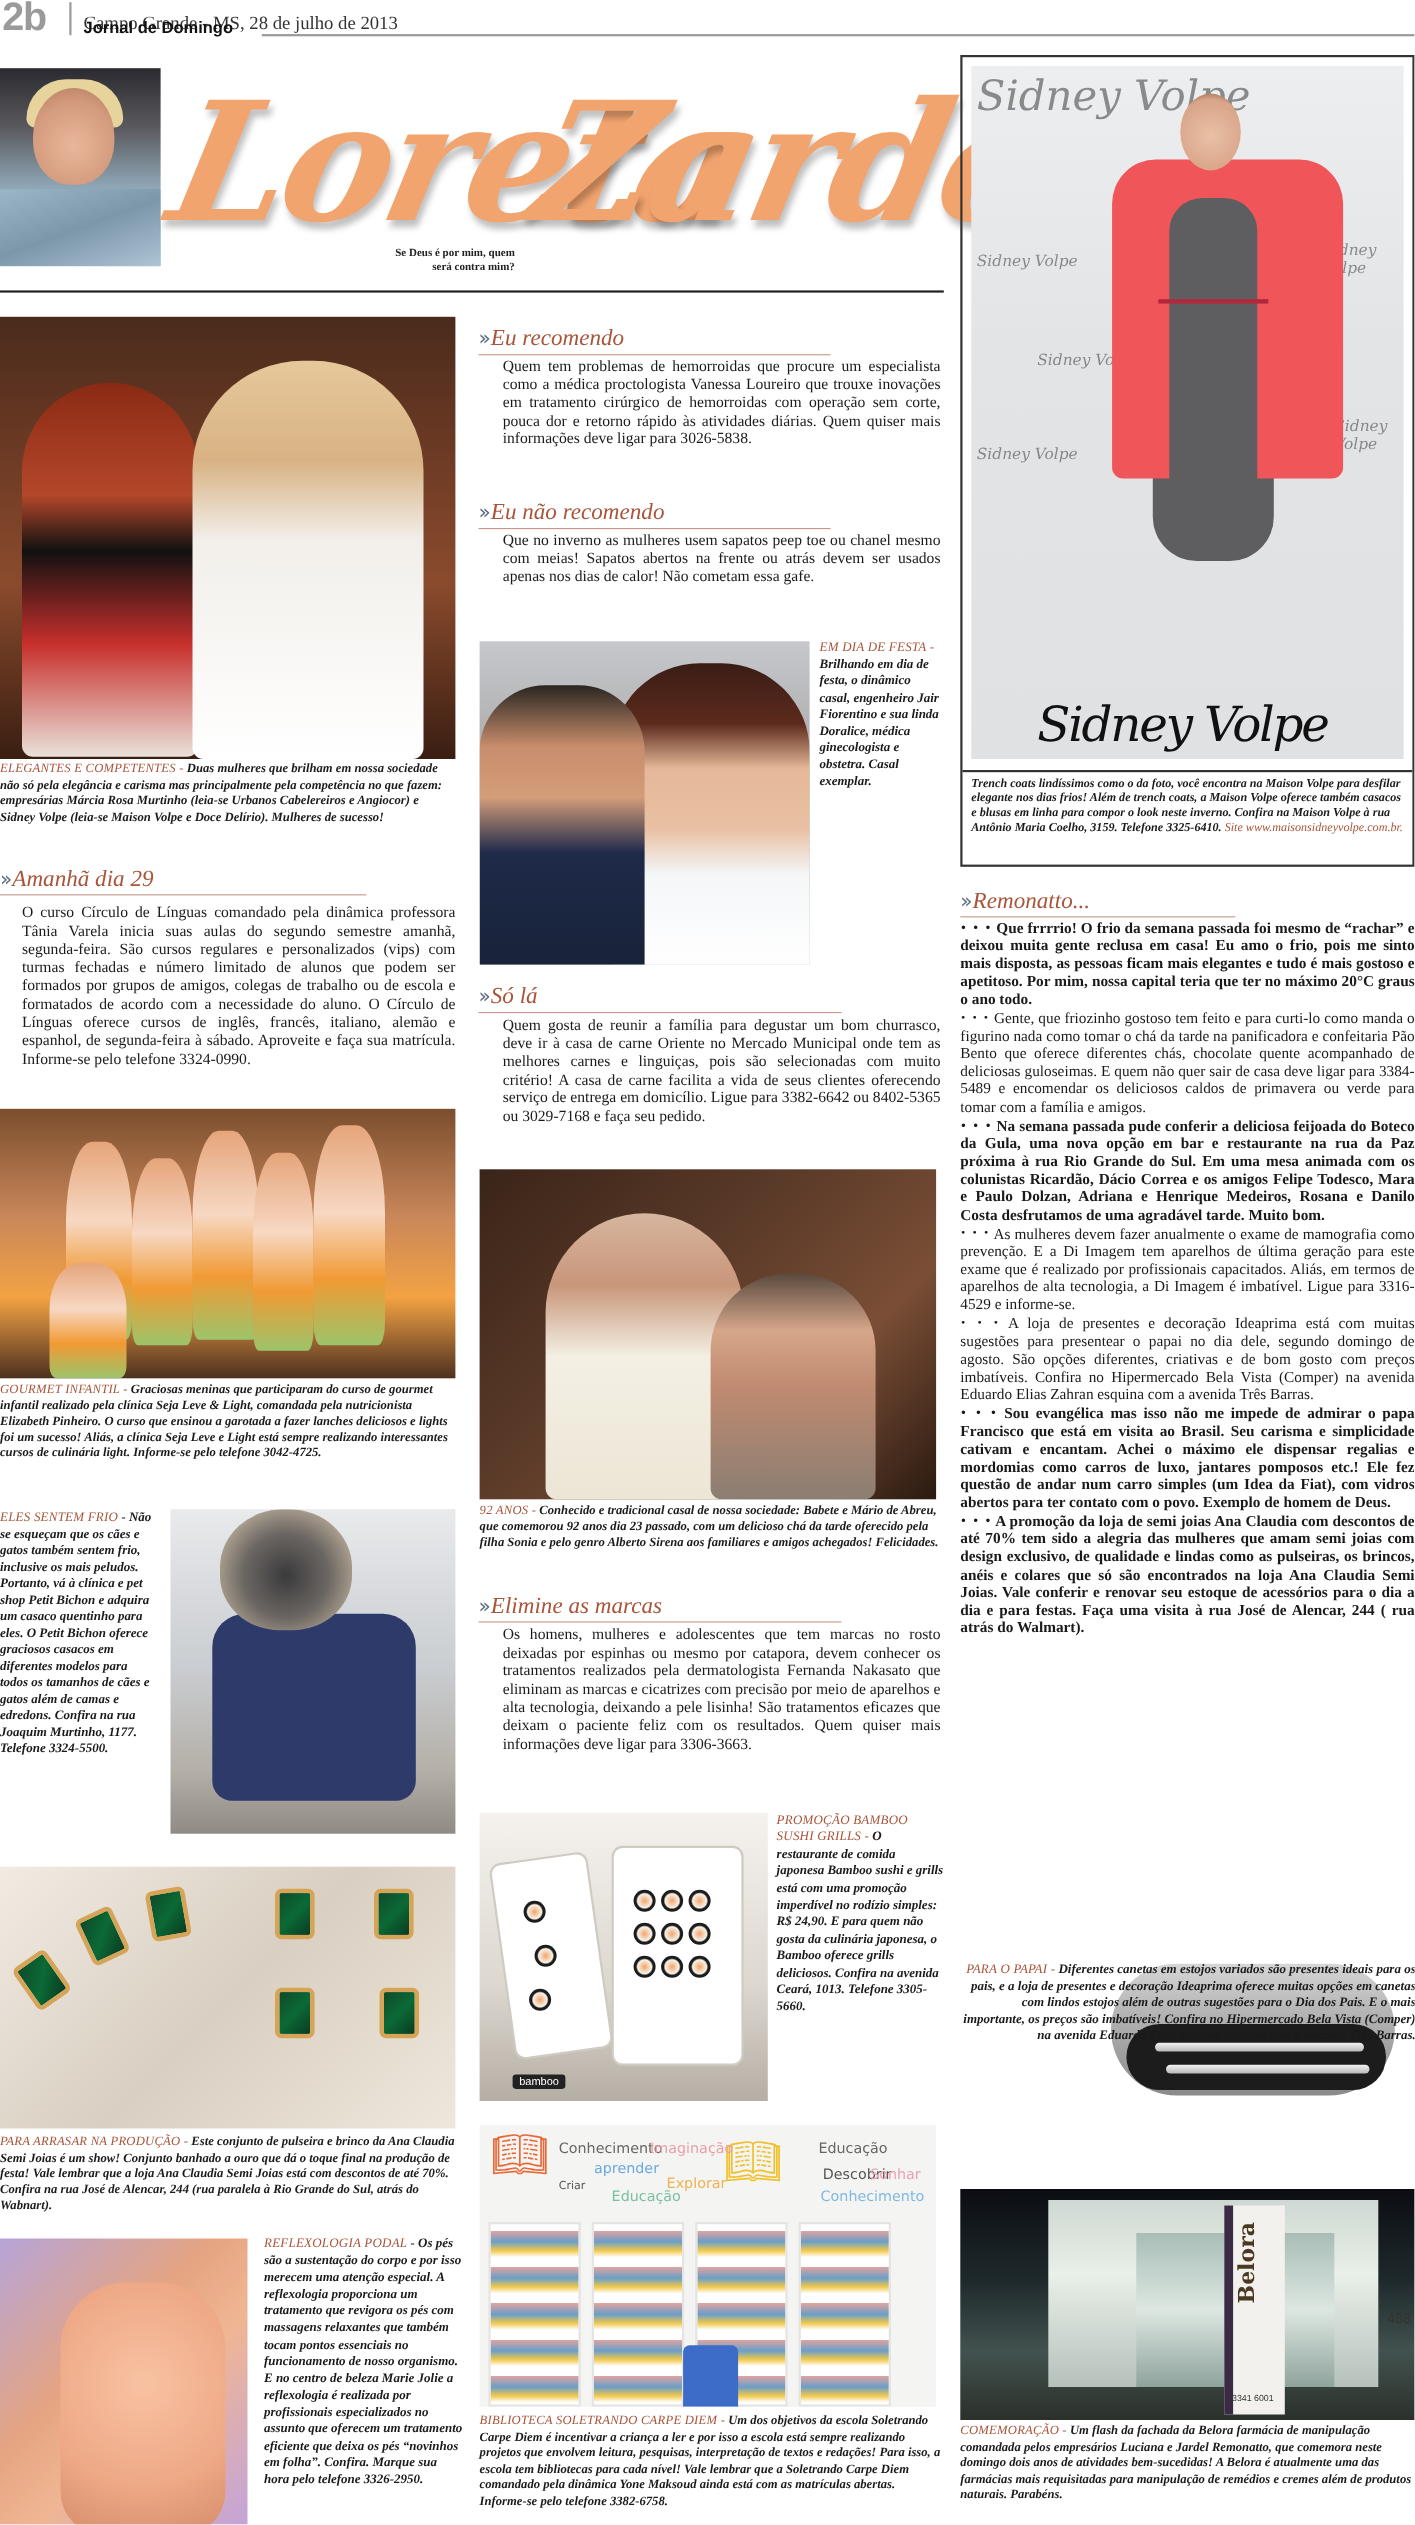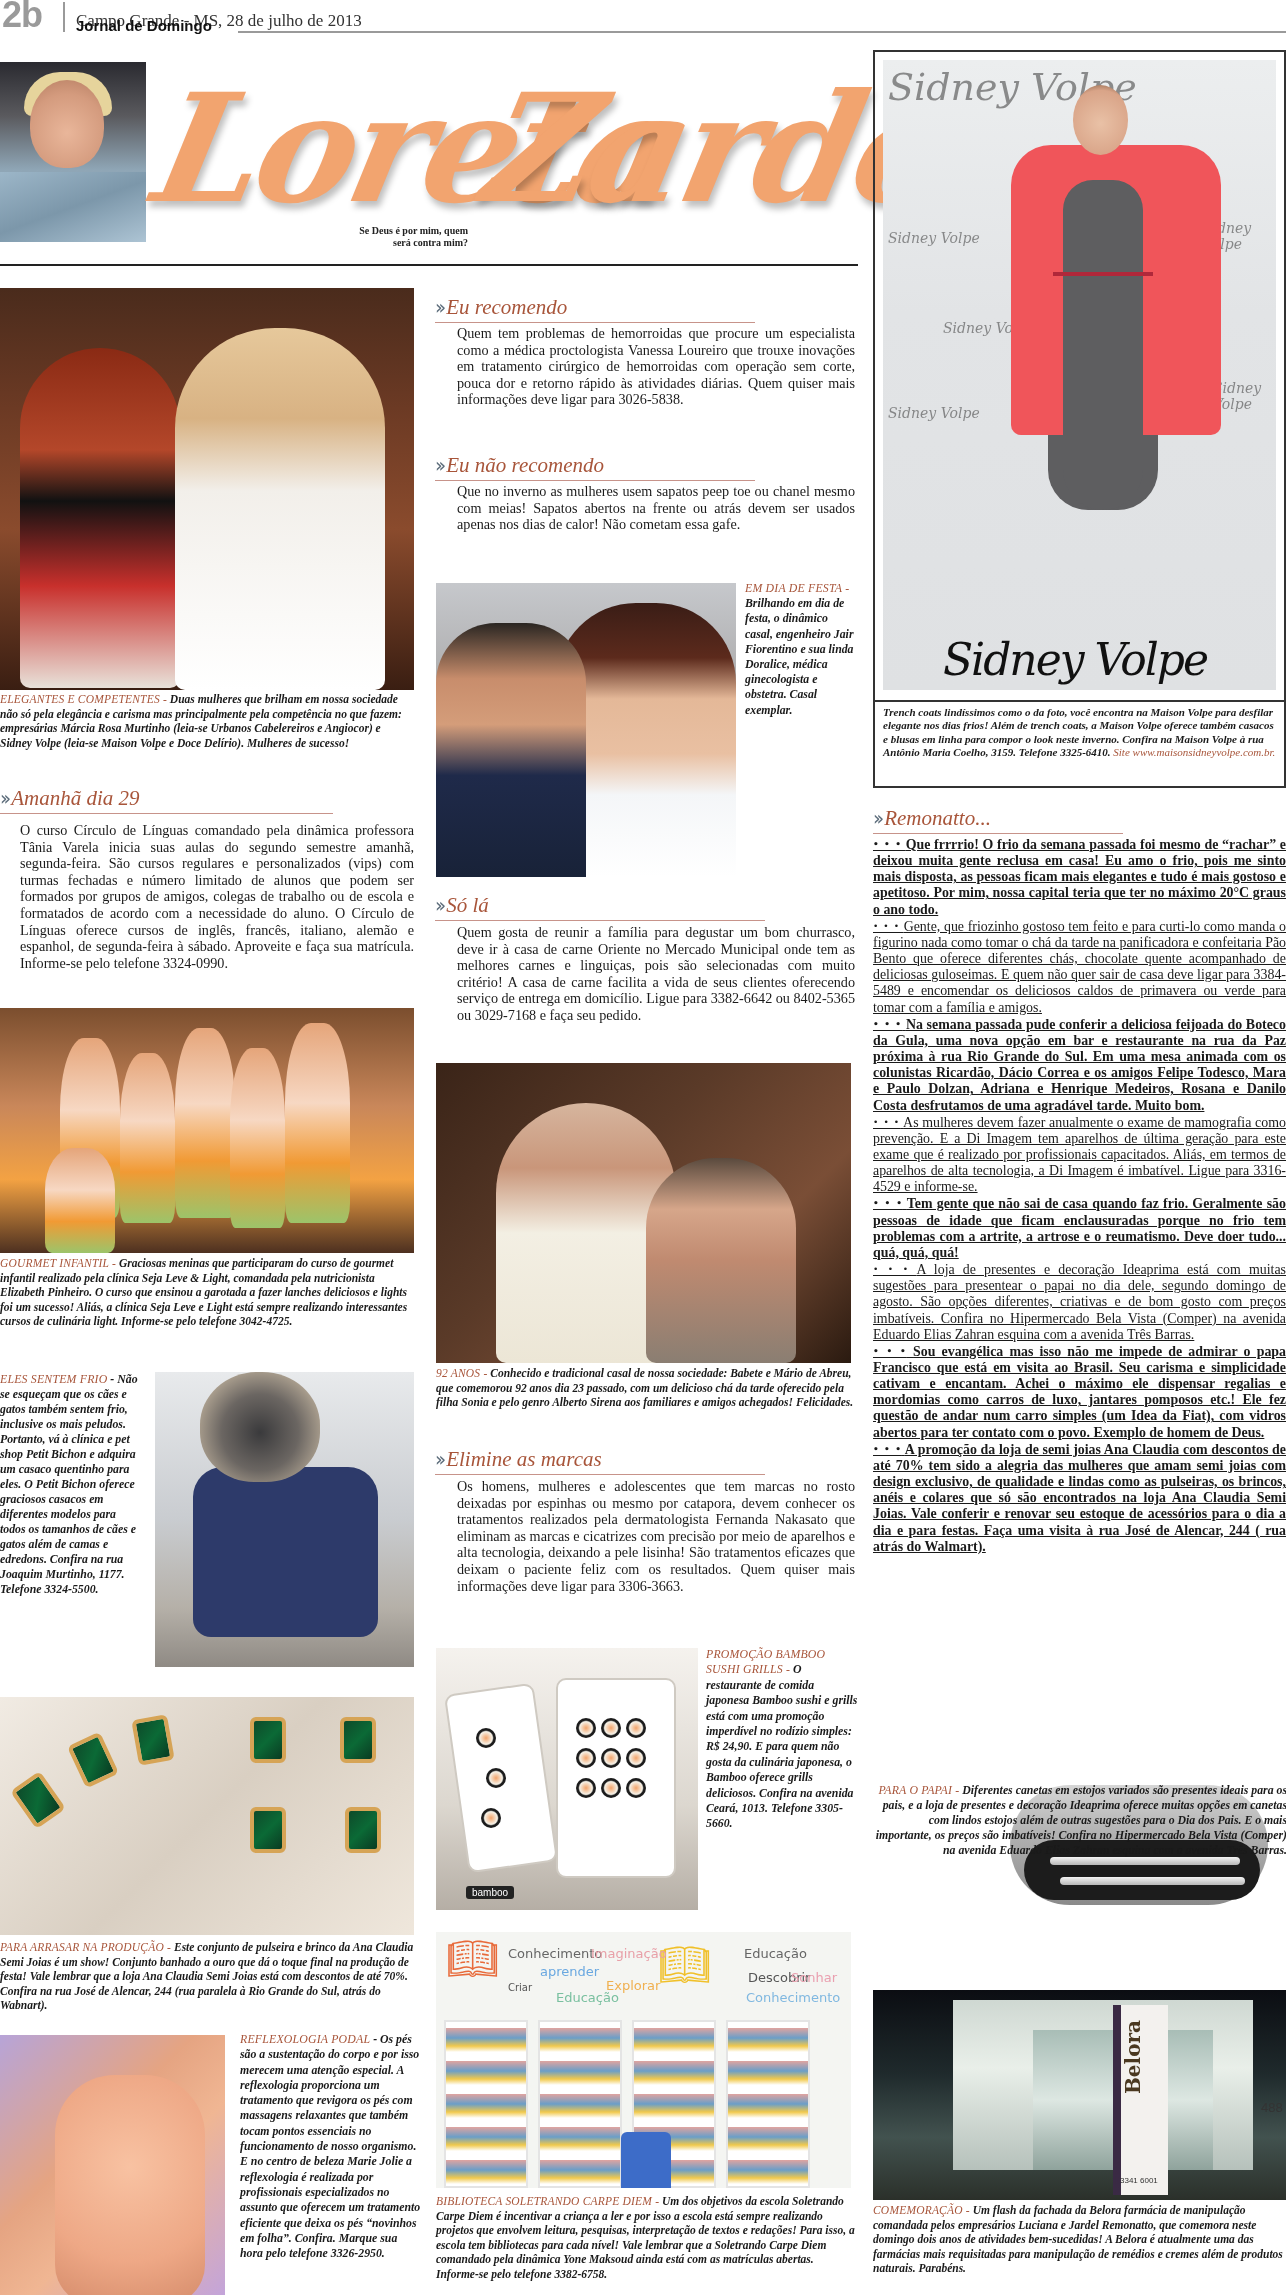--- a/index.html
+++ b/index.html
@@ -104,21 +104,21 @@
   .p-volpe .dress { position:absolute; left: 165px; top: 120px; width: 110px; height: 330px; background: #5e5e60; border-radius: 30px 30px 40px 40px; }
   .p-volpe .face { position:absolute; left: 190px; top: 25px; width: 55px; height: 70px; border-radius: 50%; background: radial-gradient(circle at 50% 55%, #e9c1a6 0%, #d9a488 70%, #6a4a30 100%); }
   .p-volpe .belt { position:absolute; left: 170px; top: 212px; width: 100px; height: 4px; background: #b0283a; }
   .p-volpe .sig { position:absolute; font-family: "DejaVu Serif", serif; font-style: italic; color: #3a3a3a; opacity: 0.55; }
   .volpe-sig { position:absolute; left: 30px; top: 582px; width: 340px; text-align: center; font-family: "DejaVu Serif", serif; font-style: italic; font-size: 44px; color: #111; letter-spacing: -2px; }
   .volpe-sep { position:absolute; left: 0; top: 648px; width: 409px; height: 2px; background: #333; }
   .cap-volpe { position:absolute; left: 8px; top: 654px; width: 395px; font-size: 11px; line-height: 13.4px; }
 
   .sec-rapid { left: 873px; top: 806px; width: 250px; }
   .txt-rapid { left: 873px; top: 836px; width: 413px; font-size: 13.9px; line-height: 16.15px; }
-  .txt-rapid p { margin: 0; text-decoration: underline; }
+  .txt-rapid p { margin: 0; }
   .txt-rapid .b { font-weight: bold; }
   .bullets { font-family: "DejaVu Sans", sans-serif; font-size: 9px; letter-spacing: 1px; vertical-align: 2px; }
 
   .cap-papai { left: 873px; top: 1783px; width: 414px; text-align: right; }
   .p-caneta { left: 1010px; top: 1785px; width: 270px; height: 130px; background: #ffffff; }
   .p-caneta .case { position:absolute; left: 0; top: 0; width: 258px; height: 120px; border-radius: 60px; background: linear-gradient(180deg,#d6d6d6 0%,#b2b2b2 40%,#8a8a8a 100%); }
   .p-caneta .inner { position:absolute; left: 14px; top: 55px; width: 236px; height: 60px; border-radius: 30px; background: #1c1c1c; }
   .p-caneta .pen { position:absolute; height: 8px; border-radius: 4px; background: linear-gradient(180deg,#f4f4f4,#b8b8b8); }
 
   .p-belora { left: 873px; top: 1990px; width: 413px; height: 210px; background: linear-gradient(180deg,#0b0d12 0%,#1f2a2c 40%,#42524f 70%,#2b302a 100%); }
@@ -315,21 +315,20 @@
 
 <div class="abs sec-head sec-rapid">
   <span class="chev">››</span>
   <span class="title">Remonatto...</span>
 </div>
 <div class="abs body-text txt-rapid" id="rapid-list">
     <p class="b"><span class="bullets">• • •</span> <span>Que frrrrio! O frio da semana passada foi mesmo de “rachar” e deixou muita gente reclusa em casa! Eu amo o frio, pois me sinto mais disposta, as pessoas ficam mais elegantes e tudo é mais gostoso e apetitoso. Por mim, nossa capital teria que ter no máximo 20°C graus o ano todo.</span></p>
     <p><span class="bullets">• • •</span> <span>Gente, que friozinho gostoso tem feito e para curti-lo como manda o figurino nada como tomar o chá da tarde na panificadora e confeitaria Pão Bento que oferece diferentes chás, chocolate quente acompanhado de deliciosas guloseimas. E quem não quer sair de casa deve ligar para 3384-5489 e encomendar os deliciosos caldos de primavera ou verde para tomar com a família e amigos.</span></p>
     <p class="b"><span class="bullets">• • •</span> <span>Na semana passada pude conferir a deliciosa feijoada do Boteco da Gula, uma nova opção em bar e restaurante na rua da Paz próxima à rua Rio Grande do Sul. Em uma mesa animada com os colunistas Ricardão, Dácio Correa e os amigos Felipe Todesco, Mara e Paulo Dolzan, Adriana e Henrique Medeiros, Rosana e Danilo Costa desfrutamos de uma agradável tarde. Muito bom.</span></p>
     <p><span class="bullets">• • •</span> <span>As mulheres devem fazer anualmente o exame de mamografia como prevenção. E a Di Imagem tem aparelhos de última geração para este exame que é realizado por profissionais capacitados. Aliás, em termos de aparelhos de alta tecnologia, a Di Imagem é imbatível. Ligue para 3316-4529 e informe-se.</span></p>
-    <p class="b"><span class="bullets">• • •</span> <span>Tem gente que não sai de casa quando faz frio. Geralmente são pessoas de idade que ficam enclausuradas porque no frio tem problemas com a artrite, a artrose e o reumatismo. Deve doer tudo... quá, quá, quá!</span></p>
     <p><span class="bullets">• • •</span> <span>A loja de presentes e decoração Ideaprima está com muitas sugestões para presentear o papai no dia dele, segundo domingo de agosto. São opções diferentes, criativas e de bom gosto com preços imbatíveis. Confira no Hipermercado Bela Vista (Comper) na avenida Eduardo Elias Zahran esquina com a avenida Três Barras.</span></p>
     <p class="b"><span class="bullets">• • •</span> <span>Sou evangélica mas isso não me impede de admirar o papa Francisco que está em visita ao Brasil. Seu carisma e simplicidade cativam e encantam. Achei o máximo ele dispensar regalias e mordomias como carros de luxo, jantares pomposos etc.! Ele fez questão de andar num carro simples (um Idea da Fiat), com vidros abertos para ter contato com o povo. Exemplo de homem de Deus.</span></p>
     <p class="b"><span class="bullets">• • •</span> <span>A promoção da loja de semi joias Ana Claudia com descontos de até 70% tem sido a alegria das mulheres que amam semi joias com design exclusivo, de qualidade e lindas como as pulseiras, os brincos, anéis e colares que só são encontrados na loja Ana Claudia Semi Joias. Vale conferir e renovar seu estoque de acessórios para o dia a dia e para festas. Faça uma visita à rua José de Alencar, 244 ( rua atrás do Walmart).</span></p>
   </div>
 
 <div class="abs p-caneta photo">
   <div class="case"></div>
   <div class="inner"></div>
   <div class="pen" style="left:40px;top:72px;width:190px;"></div>
   <div class="pen" style="left:50px;top:92px;width:185px;"></div>

